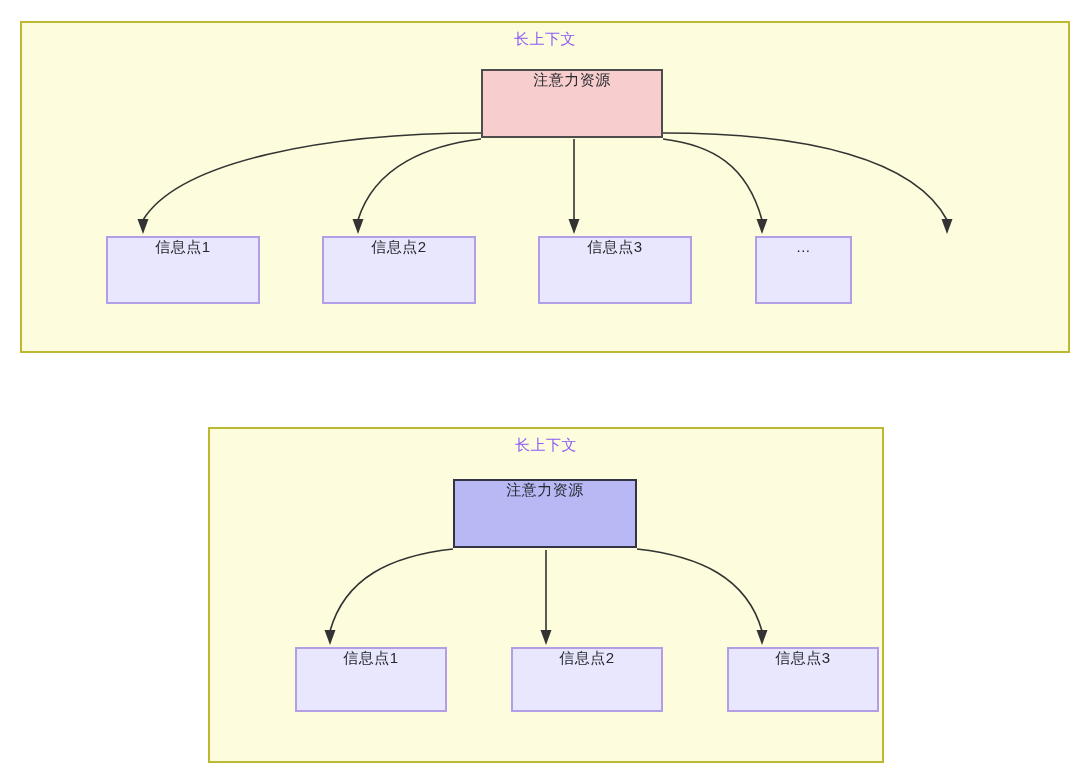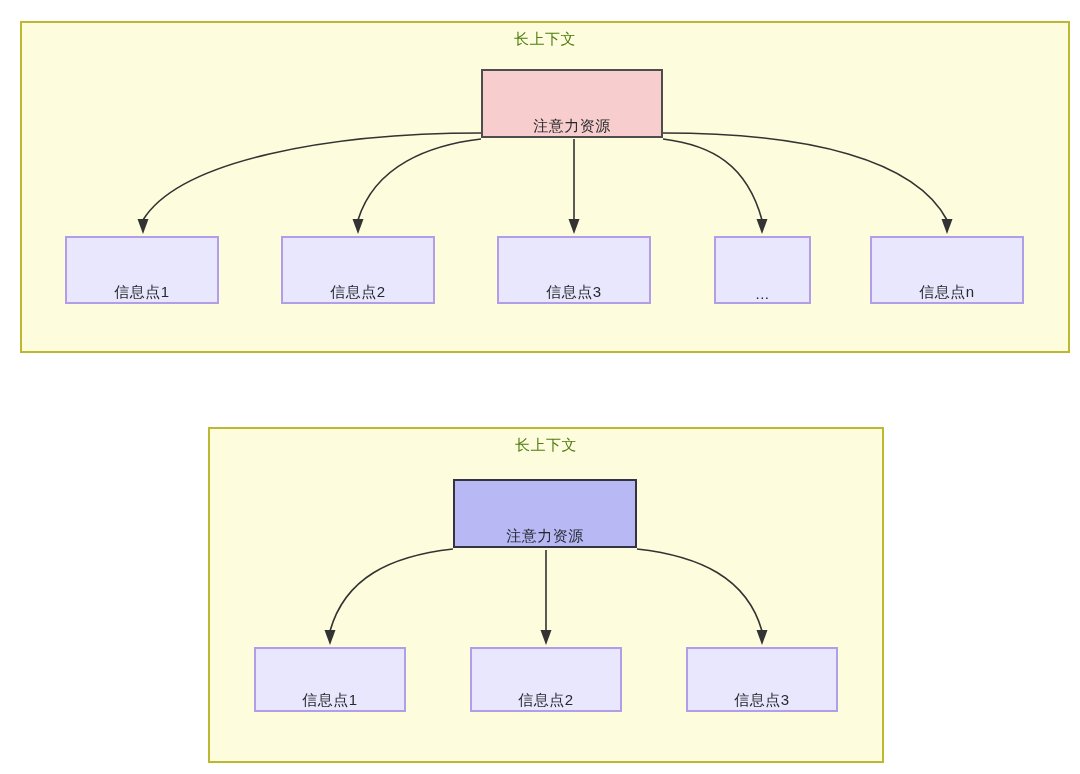--- a/index.html
+++ b/index.html
@@ -39,44 +39,45 @@
     width: 676px;
     height: 336px;
   }
   .panel-title {
     position: absolute;
     width: 100%;
     text-align: center;
     top: 7px;
     left: 0;
     font-size: 15px;
-    color: #4d7c0f;
+    color: #8b5cf6;
     letter-spacing: 0.5px;
   }
   .node {
     position: absolute;
     box-sizing: border-box;
     display: flex;
-    align-items: flex-end;
+    align-items: flex-start;
     justify-content: center;
     font-size: 15px;
     color: #24292e;
     letter-spacing: 0.5px;
   }
   .node-root-pink {
     background: #f8cdcd;
     border: 2px solid #4d4d4d;
   }
   .node-root-blue {
     background: #b8b8f5;
     border: 2px solid #333344;
   }
   .node-info {
     background: #e8e7fd;
     border: 2px solid #b19ee6;
+    margin-left: 41px;
   }
   svg.edges {
     position: absolute;
     left: 0;
     top: 0;
     width: 1080px;
     height: 774px;
     pointer-events: none;
     overflow: visible;
   }
@@ -111,23 +112,20 @@
   </div>
 
   <div class="node node-info" style="left:497px; top:236px; width:154px; height:68px;">
     <span>信息点3</span>
   </div>
 
   <div class="node node-info" style="left:714px; top:236px; width:97px; height:68px;">
     <span>...</span>
   </div>
 
-  <div class="node node-info" style="left:870px; top:236px; width:154px; height:68px;">
-    <span>信息点n</span>
-  </div>
 
   <div class="panel" id="panel-short">
     <div class="panel-title">长上下文</div>
   </div>
 
   <div class="node node-root-blue" style="left:453px; top:479px; width:184px; height:69px;">
     <span>注意力资源</span>
   </div>
 
   <div class="node node-info" style="left:254px; top:647px; width:152px; height:65px;">

